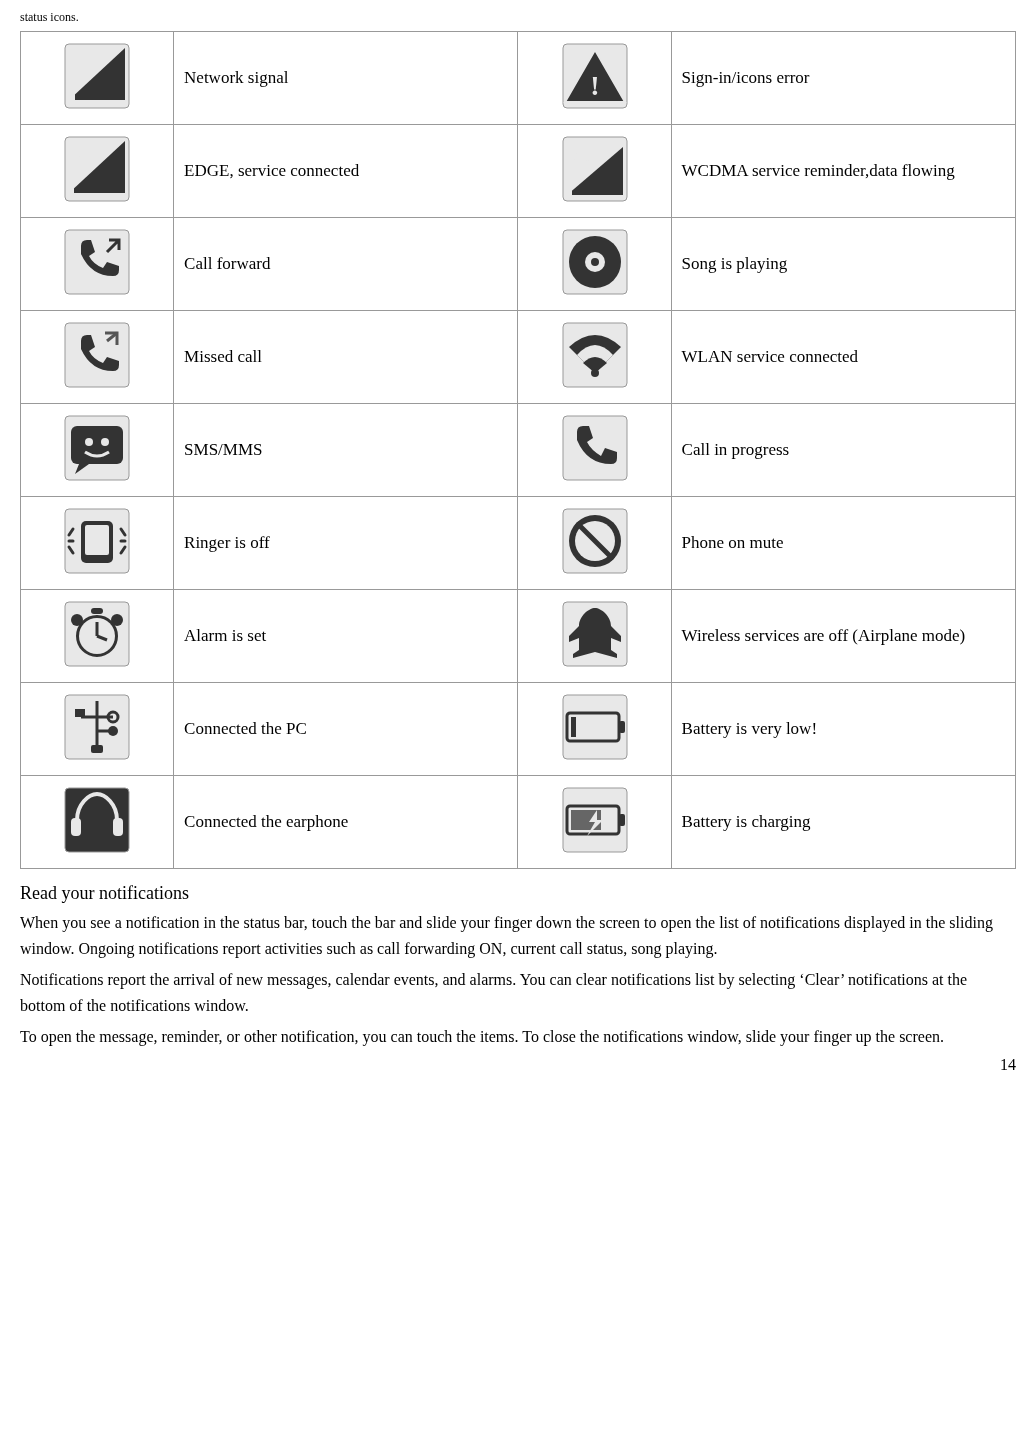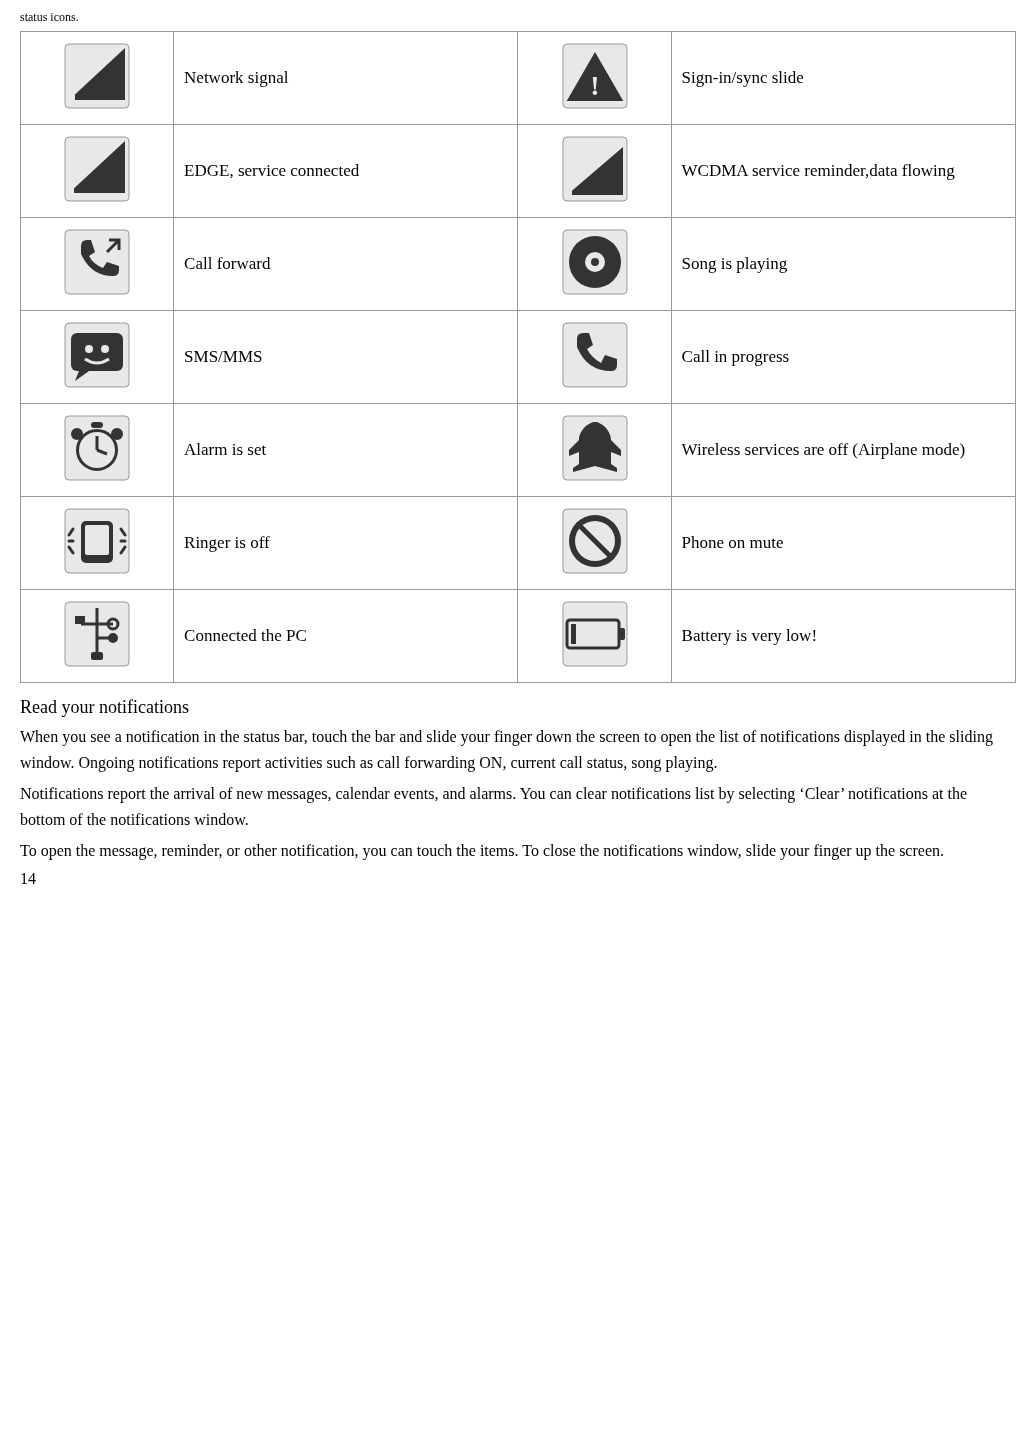--- a/index.html
+++ b/index.html
@@ -43,21 +43,21 @@
       font-weight: normal;
       font-size: 18px;
       margin-bottom: 6px;
     }
     .body-text {
       font-size: 16px;
       line-height: 1.6;
       margin-bottom: 6px;
     }
     .page-number {
-      text-align: left;
+      text-align: right;
       font-size: 16px;
     }
   </style>
 </head>
 <body>
 
 <p class="intro-text">status icons.</p>
 
 <table>
 
@@ -73,21 +73,21 @@
     </td>
     <td class="label-cell">Network signal</td>
     <td class="icon-cell">
       <svg class="icon-svg" viewBox="0 0 72 72">
         <rect x="4" y="4" width="64" height="64" rx="4" fill="#e8e8e8" stroke="#999" stroke-width="1"></rect>
 
         <polygon points="36,10 66,62 6,62" fill="#333" stroke="#e8e8e8" stroke-width="2"></polygon>
         <text x="36" y="55" text-anchor="middle" font-size="28" font-weight="bold" fill="#e8e8e8">!</text>
       </svg>
     </td>
-    <td class="label-cell">Sign-in/sync slide</td>
+    <td class="label-cell">Sign-in/icons error</td>
   </tr>
 
   <tr>
     <td class="icon-cell">
       <svg class="icon-svg" viewBox="0 0 72 72">
         <rect x="4" y="4" width="64" height="64" rx="4" fill="#e8e8e8" stroke="#999" stroke-width="1"></rect>
         <polygon points="8,60 64,60 64,8" fill="#333"></polygon>
         <text x="12" y="28" font-size="16" font-weight="bold" fill="#e8e8e8">E</text>
         <rect x="8" y="8" width="5" height="52" fill="#e8e8e8"></rect>
       </svg>
@@ -118,20 +118,43 @@
       <svg class="icon-svg" viewBox="0 0 72 72">
         <rect x="4" y="4" width="64" height="64" rx="4" fill="#e8e8e8" stroke="#999" stroke-width="1"></rect>
         <circle cx="36" cy="36" r="26" fill="#333"></circle>
         <circle cx="36" cy="36" r="10" fill="#e8e8e8"></circle>
         <circle cx="36" cy="36" r="4" fill="#333"></circle>
       </svg>
     </td>
     <td class="label-cell">Song is playing</td>
   </tr>
 
+  <tr>
+    <td class="icon-cell">
+      <svg class="icon-svg" viewBox="0 0 72 72">
+        <rect x="4" y="4" width="64" height="64" rx="4" fill="#e8e8e8" stroke="#999" stroke-width="1"></rect>
+        <path d="M20 22 Q20 16 26 16 L30 16 L34 28 L28 32 Q32 40 42 44 L46 38 L58 42 L58 46 Q58 52 52 52 Q30 52 20 30 Z" fill="#333"></path>
+
+        <path d="M44 14 L56 14 L56 26" stroke="#555" stroke-width="3" fill="none"></path>
+        <path d="M46 22 L56 14" stroke="#555" stroke-width="3"></path>
+      </svg>
+    </td>
+    <td class="label-cell">Missed call</td>
+    <td class="icon-cell">
+      <svg class="icon-svg" viewBox="0 0 72 72">
+        <rect x="4" y="4" width="64" height="64" rx="4" fill="#e8e8e8" stroke="#999" stroke-width="1"></rect>
+
+        <path d="M36 54 L10 28 Q23 16 36 16 Q49 16 62 28 Z" fill="#333"></path>
+        <path d="M36 54 L18 36 Q27 26 36 26 Q45 26 54 36 Z" fill="#e8e8e8"></path>
+        <path d="M36 54 L24 44 Q30 38 36 38 Q42 38 48 44 Z" fill="#333"></path>
+        <circle cx="36" cy="54" r="4" fill="#333"></circle>
+      </svg>
+    </td>
+    <td class="label-cell">WLAN service connected</td>
+  </tr>
 
   <tr>
     <td class="icon-cell">
       <svg class="icon-svg" viewBox="0 0 72 72">
         <rect x="4" y="4" width="64" height="64" rx="4" fill="#e8e8e8" stroke="#999" stroke-width="1"></rect>
 
         <rect x="10" y="14" width="52" height="38" rx="6" fill="#333"></rect>
         <polygon points="18,52 14,62 28,52" fill="#333"></polygon>
 
         <circle cx="28" cy="30" r="4" fill="#e8e8e8"></circle>
@@ -140,20 +163,50 @@
       </svg>
     </td>
     <td class="label-cell">SMS/MMS</td>
     <td class="icon-cell">
       <svg class="icon-svg" viewBox="0 0 72 72">
         <rect x="4" y="4" width="64" height="64" rx="4" fill="#e8e8e8" stroke="#999" stroke-width="1"></rect>
         <path d="M18 20 Q18 14 24 14 L30 14 L34 26 L28 30 Q32 38 42 44 L46 36 L58 40 L58 46 Q58 52 52 52 Q28 52 18 28 Z" fill="#333"></path>
       </svg>
     </td>
     <td class="label-cell">Call in progress</td>
+  </tr>
+
+  <tr>
+    <td class="icon-cell">
+      <svg class="icon-svg" viewBox="0 0 72 72">
+        <rect x="4" y="4" width="64" height="64" rx="4" fill="#e8e8e8" stroke="#999" stroke-width="1"></rect>
+
+        <rect x="20" y="16" width="32" height="42" rx="5" fill="#333"></rect>
+        <rect x="24" y="20" width="24" height="30" rx="2" fill="#e8e8e8"></rect>
+
+        <line x1="12" y1="24" x2="8" y2="30" stroke="#333" stroke-width="3" stroke-linecap="round"></line>
+        <line x1="12" y1="36" x2="8" y2="36" stroke="#333" stroke-width="3" stroke-linecap="round"></line>
+        <line x1="12" y1="48" x2="8" y2="42" stroke="#333" stroke-width="3" stroke-linecap="round"></line>
+
+        <line x1="60" y1="24" x2="64" y2="30" stroke="#333" stroke-width="3" stroke-linecap="round"></line>
+        <line x1="60" y1="36" x2="64" y2="36" stroke="#333" stroke-width="3" stroke-linecap="round"></line>
+        <line x1="60" y1="48" x2="64" y2="42" stroke="#333" stroke-width="3" stroke-linecap="round"></line>
+      </svg>
+    </td>
+    <td class="label-cell">Ringer is off</td>
+    <td class="icon-cell">
+      <svg class="icon-svg" viewBox="0 0 72 72">
+        <rect x="4" y="4" width="64" height="64" rx="4" fill="#e8e8e8" stroke="#999" stroke-width="1"></rect>
+        <circle cx="36" cy="36" r="26" fill="#333"></circle>
+        <circle cx="36" cy="36" r="20" fill="#e8e8e8"></circle>
+
+        <line x1="18" y1="18" x2="54" y2="54" stroke="#333" stroke-width="5"></line>
+      </svg>
+    </td>
+    <td class="label-cell">Phone on mute</td>
   </tr>
 
   <tr>
     <td class="icon-cell">
       <svg class="icon-svg" viewBox="0 0 72 72">
         <rect x="4" y="4" width="64" height="64" rx="4" fill="#e8e8e8" stroke="#999" stroke-width="1"></rect>
         <circle cx="36" cy="38" r="22" fill="#333" stroke="#e8e8e8" stroke-width="2"></circle>
         <circle cx="36" cy="38" r="18" fill="#e8e8e8"></circle>
         <line x1="36" y1="38" x2="36" y2="24" stroke="#333" stroke-width="3"></line>
         <line x1="36" y1="38" x2="46" y2="42" stroke="#333" stroke-width="3"></line>
@@ -165,50 +218,20 @@
     </td>
     <td class="label-cell">Alarm is set</td>
     <td class="icon-cell">
       <svg class="icon-svg" viewBox="0 0 72 72">
         <rect x="4" y="4" width="64" height="64" rx="4" fill="#e8e8e8" stroke="#999" stroke-width="1"></rect>
 
         <path d="M36 10 C42 10 52 18 52 28 L62 38 L62 44 L52 40 L52 52 L58 56 L58 60 L36 54 L14 60 L14 56 L20 52 L20 40 L10 44 L10 38 L20 28 C20 18 30 10 36 10 Z" fill="#333"></path>
       </svg>
     </td>
     <td class="label-cell">Wireless services are off (Airplane mode)</td>
-  </tr>
-
-  <tr>
-    <td class="icon-cell">
-      <svg class="icon-svg" viewBox="0 0 72 72">
-        <rect x="4" y="4" width="64" height="64" rx="4" fill="#e8e8e8" stroke="#999" stroke-width="1"></rect>
-
-        <rect x="20" y="16" width="32" height="42" rx="5" fill="#333"></rect>
-        <rect x="24" y="20" width="24" height="30" rx="2" fill="#e8e8e8"></rect>
-
-        <line x1="12" y1="24" x2="8" y2="30" stroke="#333" stroke-width="3" stroke-linecap="round"></line>
-        <line x1="12" y1="36" x2="8" y2="36" stroke="#333" stroke-width="3" stroke-linecap="round"></line>
-        <line x1="12" y1="48" x2="8" y2="42" stroke="#333" stroke-width="3" stroke-linecap="round"></line>
-
-        <line x1="60" y1="24" x2="64" y2="30" stroke="#333" stroke-width="3" stroke-linecap="round"></line>
-        <line x1="60" y1="36" x2="64" y2="36" stroke="#333" stroke-width="3" stroke-linecap="round"></line>
-        <line x1="60" y1="48" x2="64" y2="42" stroke="#333" stroke-width="3" stroke-linecap="round"></line>
-      </svg>
-    </td>
-    <td class="label-cell">Ringer is off</td>
-    <td class="icon-cell">
-      <svg class="icon-svg" viewBox="0 0 72 72">
-        <rect x="4" y="4" width="64" height="64" rx="4" fill="#e8e8e8" stroke="#999" stroke-width="1"></rect>
-        <circle cx="36" cy="36" r="26" fill="#333"></circle>
-        <circle cx="36" cy="36" r="20" fill="#e8e8e8"></circle>
-
-        <line x1="18" y1="18" x2="54" y2="54" stroke="#333" stroke-width="5"></line>
-      </svg>
-    </td>
-    <td class="label-cell">Phone on mute</td>
   </tr>
 
 
   <tr>
     <td class="icon-cell">
       <svg class="icon-svg" viewBox="0 0 72 72">
         <rect x="4" y="4" width="64" height="64" rx="4" fill="#e8e8e8" stroke="#999" stroke-width="1"></rect>
 
         <line x1="36" y1="10" x2="36" y2="56" stroke="#333" stroke-width="3"></line>
         <line x1="20" y1="26" x2="52" y2="26" stroke="#333" stroke-width="3"></line>
@@ -226,20 +249,45 @@
 
         <rect x="8" y="22" width="52" height="28" rx="3" fill="none" stroke="#333" stroke-width="3"></rect>
         <rect x="60" y="30" width="6" height="12" rx="2" fill="#333"></rect>
 
         <rect x="12" y="26" width="5" height="20" fill="#333"></rect>
       </svg>
     </td>
     <td class="label-cell">Battery is very low!</td>
   </tr>
 
+  <tr>
+    <td class="icon-cell">
+      <svg class="icon-svg" viewBox="0 0 72 72">
+        <rect x="4" y="4" width="64" height="64" rx="4" fill="#333" stroke="#999" stroke-width="1"></rect>
+
+        <path d="M16 36 C16 20 28 10 36 10 C44 10 56 20 56 36" fill="none" stroke="#e8e8e8" stroke-width="4"></path>
+        <rect x="10" y="34" width="10" height="18" rx="4" fill="#e8e8e8"></rect>
+        <rect x="52" y="34" width="10" height="18" rx="4" fill="#e8e8e8"></rect>
+      </svg>
+    </td>
+    <td class="label-cell">Connected the earphone</td>
+    <td class="icon-cell">
+      <svg class="icon-svg" viewBox="0 0 72 72">
+        <rect x="4" y="4" width="64" height="64" rx="4" fill="#e8e8e8" stroke="#999" stroke-width="1"></rect>
+
+        <rect x="8" y="22" width="52" height="28" rx="3" fill="none" stroke="#333" stroke-width="3"></rect>
+        <rect x="60" y="30" width="6" height="12" rx="2" fill="#333"></rect>
+
+        <rect x="12" y="26" width="30" height="20" fill="#666"></rect>
+
+        <path d="M38 26 L30 38 L36 38 L28 52 L44 36 L38 36 Z" fill="#e8e8e8"></path>
+      </svg>
+    </td>
+    <td class="label-cell">Battery is charging</td>
+  </tr>
 </tbody>
   </table>
 
 <p class="section-heading">Read your notifications</p>
 <p class="body-text">When you see a notification in the status bar, touch the bar and slide your finger down the screen to open the list of notifications displayed in the sliding window. Ongoing notifications report activities such as call forwarding ON, current call status, song playing.</p>
 <p class="body-text">Notifications report the arrival of new messages, calendar events, and alarms. You can clear notifications list by selecting ‘Clear’ notifications at the bottom of the notifications window.</p>
 <p class="body-text">To open the message, reminder, or other notification, you can touch the items. To close the notifications window, slide your finger up the screen.</p>
 
 <p class="page-number">14</p>
 

